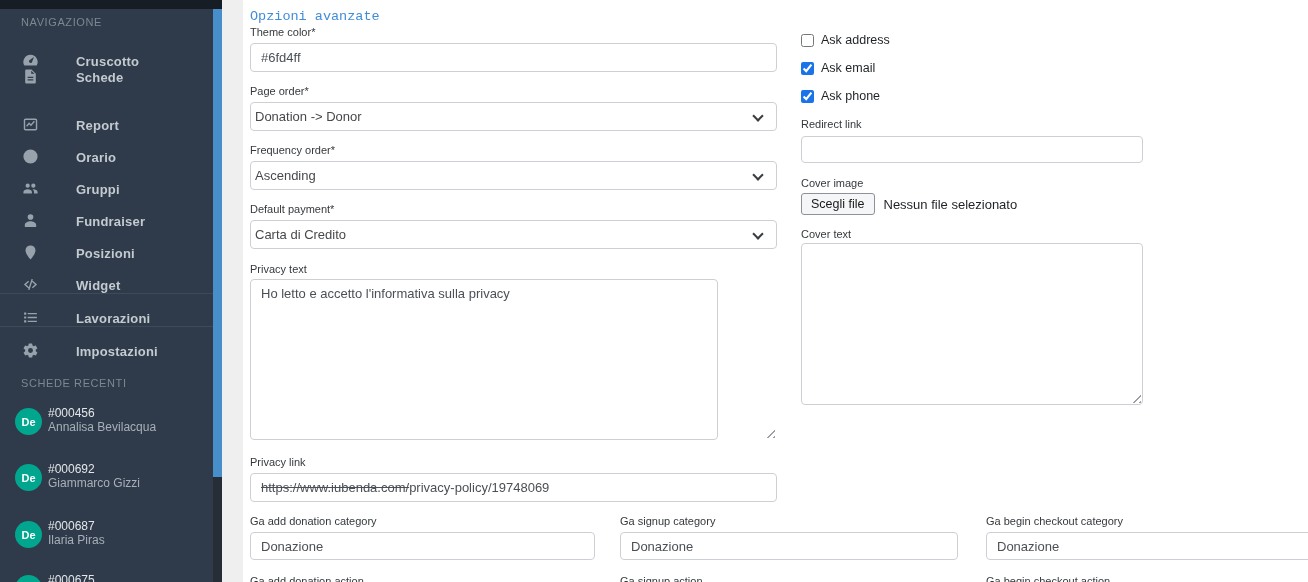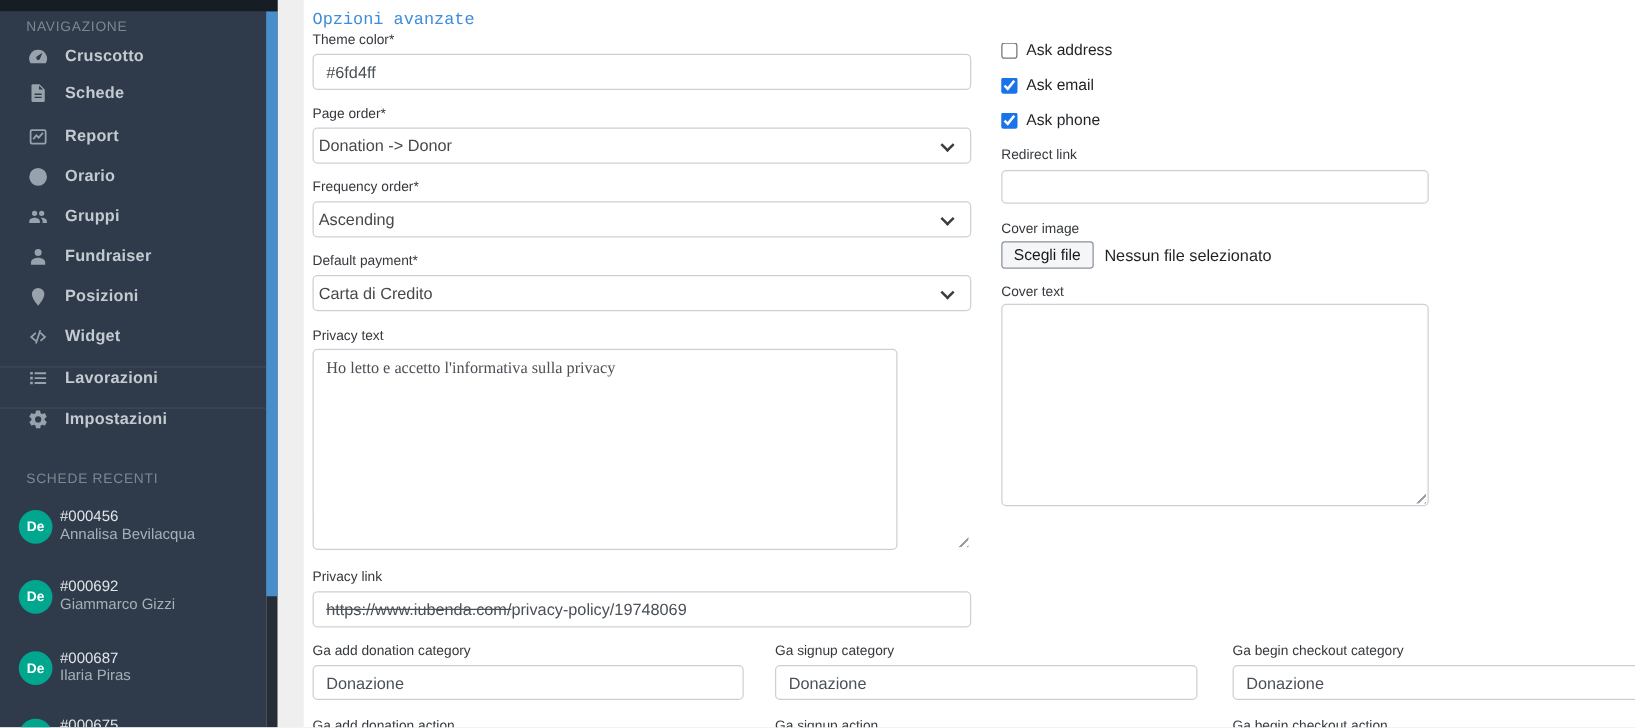--- a/index.html
+++ b/index.html
@@ -10,21 +10,21 @@
   
   .card { position:absolute; left:243px; top:0; width:1065px; height:582px; background:#ffffff; }
 
   
   .sidebar { position:absolute; left:0; top:0; width:213px; height:582px; background:#2f3b4a; }
   .topstrip { position:absolute; left:0; top:0; width:222px; height:9px; background:#171d24; z-index:6; }
   .scrollbar { position:absolute; left:213px; top:0; width:9px; height:582px; background:#262d36; z-index:5; }
   .scrollbar .thumb { position:absolute; left:0; top:9px; width:9px; height:468px; background:#478fca; }
 
   .nav-header { position:absolute; left:21px; font-size:11px; color:#7d8791; letter-spacing:.6px; }
-  .nav-item { position:absolute; left:0; width:213px; height:32px; display:flex; align-items:flex-start; cursor:pointer; }
+  .nav-item { position:absolute; left:0; width:213px; height:32px; display:flex; align-items:flex-end; cursor:pointer;gap:24px; }
   .nav-item svg { margin-left:22px; width:17px; height:17px; flex:0 0 17px; }
   .nav-item .lbl { margin-left:13px; font-size:13px; font-weight:600; color:#c3cad0; letter-spacing:.2px; }
   .sdivider { position:absolute; left:0; width:213px; height:0; border-top:1px solid #3d4a59; }
 
   .recent-item { position:absolute; left:0; width:213px; height:34px; cursor:pointer; }
   .avatar { position:absolute; left:15px; top:2px; width:27px; height:27px; border-radius:50%;
             background:#00a78e; color:#fff; font-size:11px; font-weight:bold;
             display:flex; align-items:center; justify-content:center; }
   .rid   { position:absolute; left:48px; top:0;  font-size:12px; color:#e2e6e9; }
   .rname { position:absolute; left:48px; top:14px; font-size:12px; color:#a7b0b8; }
@@ -65,21 +65,21 @@
 
   <aside class="sidebar">
     <div class="nav-header" style="top:16px">NAVIGAZIONE</div>
 
     <div class="nav-item" style="top:37px">
       <svg viewBox="0 0 24 24">
           <path fill="#98a2ac" d="M12 4a10 10 0 0 0-8.6 15.2h17.2A10 10 0 0 0 12 4zm1.9 10.7a2.3 2.3 0 1 1-3.5-3l6.5-4.5-3 7.5z"></path>
         </svg>
       <span class="lbl">Cruscotto</span>
     </div>
-    <div class="nav-item" style="top:66px">
+    <div class="nav-item" style="top:53px">
       <svg viewBox="0 0 24 24">
           <path fill="#98a2ac" d="M6 2a1.5 1.5 0 0 0-1.5 1.5v17A1.5 1.5 0 0 0 6 22h12a1.5 1.5 0 0 0 1.5-1.5V8l-6-6H6zm7 1.8L17.7 8H13V3.8zM8 12.5h8V14H8v-1.5zm0 3.5h8v1.5H8V16z"></path>
         </svg>
       <span class="lbl">Schede</span>
     </div>
     <div class="nav-item" style="top:101px">
       <svg viewBox="0 0 24 24">
           <g fill="none" stroke="#98a2ac" stroke-width="2">
             <rect x="3.5" y="4.5" width="17" height="15" rx="1.5"></rect>
             <path d="m6.5 14.5 3.5-4.2 2.6 2.6 4.9-5.4"></path>
@@ -177,21 +177,21 @@
     <span class="chev"></span>
   </div>
 
   <div class="flabel" style="left:250px; top:203px">Default payment*</div>
   <div class="fselect" style="left:250px; top:220px; width:527px">
     <span>Carta di Credito</span>
     <span class="chev"></span>
   </div>
 
   <div class="flabel" style="left:250px; top:263px">Privacy text</div>
-  <textarea class="ftext" style="left: 250px; top: 279px; width: 468px; height: 161px; font-family: Liberation Serif, serif;">Ho letto e accetto l'informativa sulla privacy</textarea>
+  <textarea class="ftext" style="left: 250px; top: 279px; width: 468px; height: 161px;">Ho letto e accetto l'informativa sulla privacy</textarea>
   <div class="handle" style="left:764px; top:427px"></div>
 
   <div class="flabel" style="left:250px; top:456px">Privacy link</div>
   <div class="fakeinput" style="left:250px; top:473px; width:527px">
     <span class="struck">https://www.iubenda.com/</span>
       <span>privacy-policy/19748069</span>
   </div>
 
   <div class="flabel" style="left:250px; top:515px">Ga add donation category</div>
   <input class="finput" style="left: 250px; top: 532px; width: 345px; height: 28px;" value="Donazione">

